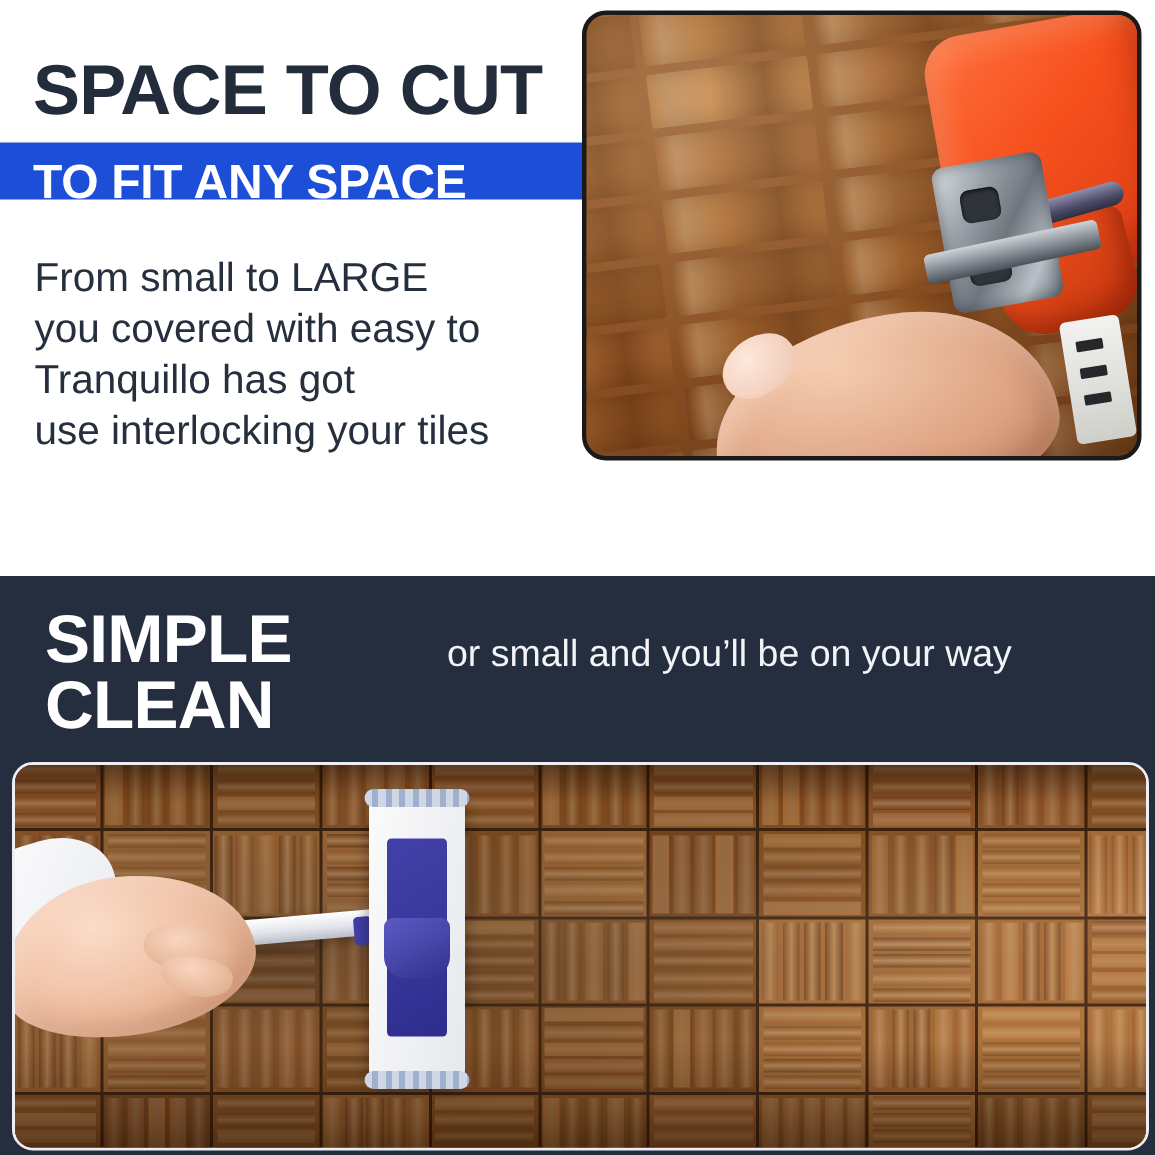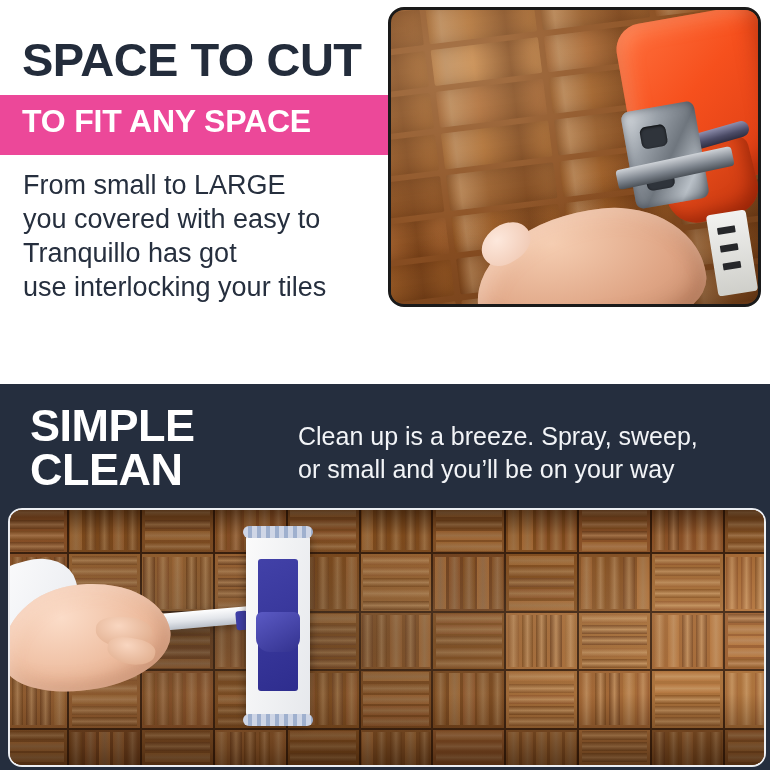--- a/index.html
+++ b/index.html
@@ -17,22 +17,22 @@
 
   .headline{
     position:absolute;left:22px;top:33px;
     font-size:47px;line-height:54px;font-weight:bold;
     letter-spacing:-0.5px;
     color:#232c3b;
     white-space:nowrap;
   }
 
   .subbar{
-    position:absolute;left:0;top:95px;width:390px;height:60px;
-    background:#ec4899;
+    position:absolute;left:0;top:95px;width:390px;height:38px;
+    background:#1d4ed8;
   }
   .subbar-text{
     position:absolute;left:22px;top:9px;
     font-size:32px;line-height:34px;font-weight:bold;
     letter-spacing:-0.2px;
     color:#ffffff;white-space:nowrap;
   }
 
   .body-copy{
     position:absolute;left:23px;top:168px;width:350px;
@@ -290,21 +290,20 @@
   </div>
 
   <div class="navy-band">
 
     <div class="simple-clean">
       <div>SIMPLE</div>
       <div>CLEAN</div>
     </div>
 
     <div class="clean-copy">
-      <div>Clean up is a breeze. Spray, sweep,</div>
       <div>or small and you’ll be on your way</div>
     </div>
 
     <div class="photo-clean">
       <div class="deck-grid" id="deck-grid">
           <div class="tile h" style="background: rgb(150, 88, 42);">
             <span style="top: 22%; height: 16%; background: linear-gradient(rgb(150, 88, 42), rgba(255, 225, 180, 0.28), rgb(150, 88, 42));"></span>
             <span style="top: 42%; height: 16%; background: linear-gradient(rgb(123, 71, 32), rgba(255, 225, 180, 0.28), rgb(123, 71, 32));"></span>
             <span style="top: 62%; height: 16%; background: linear-gradient(rgb(140, 85, 38), rgba(255, 225, 180, 0.28), rgb(140, 85, 38));"></span>
             <span style="top: 82%; height: 16%; background: linear-gradient(rgb(123, 71, 32), rgba(255, 225, 180, 0.28), rgb(123, 71, 32));"></span>

